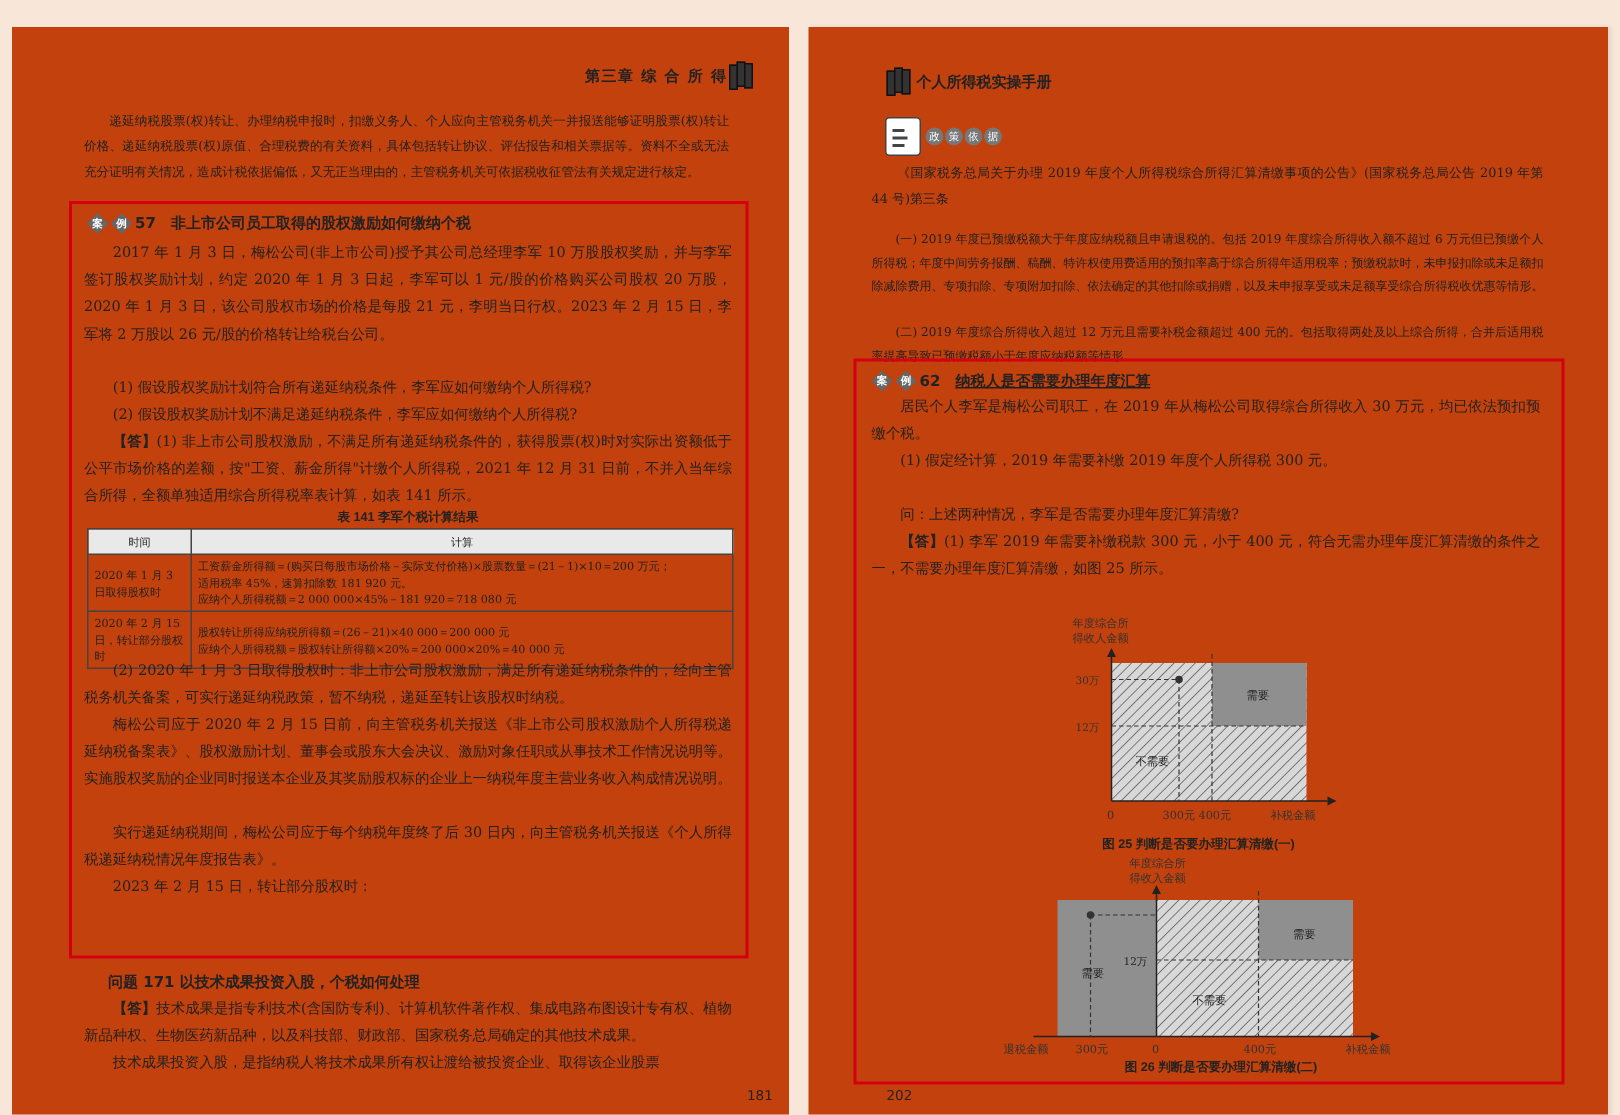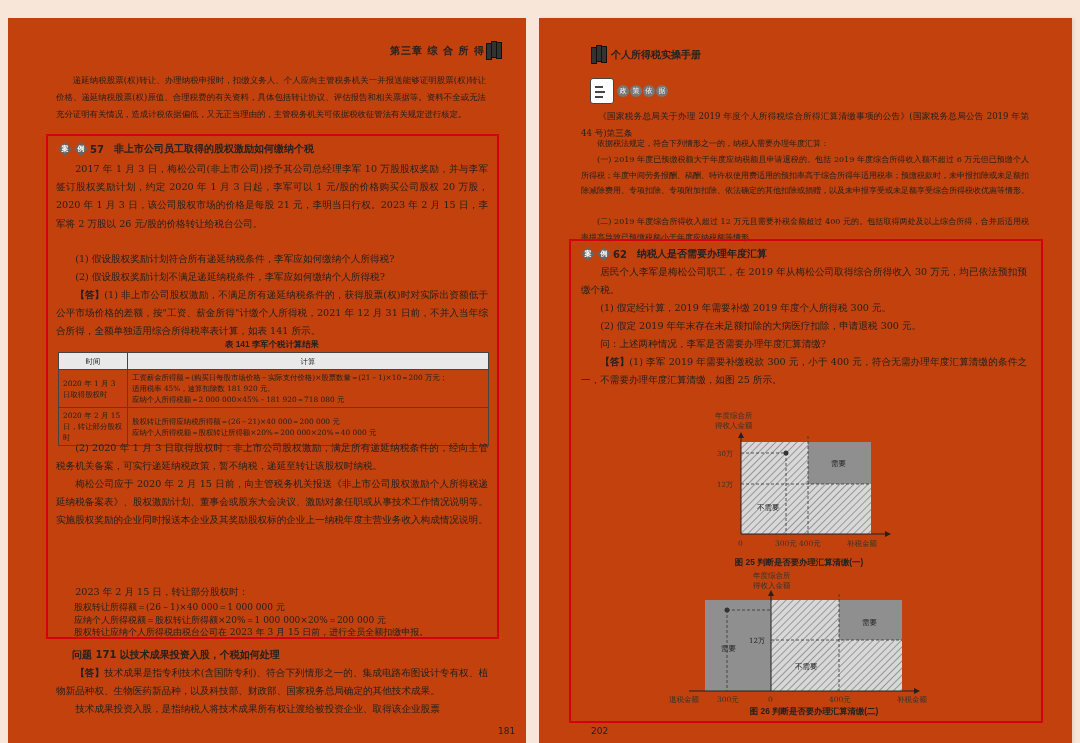--- a/index.html
+++ b/index.html
@@ -89,29 +89,25 @@
         <td>
           <div>股权转让所得应纳税所得额＝(26－21)×40 000＝200 000 元</div>
           <div>应纳个人所得税额＝股权转让所得额×20%＝200 000×20%＝40 000 元</div>
         </td>
       </tr>
     </tbody>
   </table>
 
   <div class="p" style="left:48px;top:421px;width:432px;text-indent:2em;">(2) 2020 年 1 月 3 日取得股权时：非上市公司股权激励，满足所有递延纳税条件的，经向主管税务机关备案，可实行递延纳税政策，暂不纳税，递延至转让该股权时纳税。</div>
   <div class="p" style="left:48px;top:457px;width:432px;text-indent:2em;">梅松公司应于 2020 年 2 月 15 日前，向主管税务机关报送《非上市公司股权激励个人所得税递延纳税备案表》、股权激励计划、董事会或股东大会决议、激励对象任职或从事技术工作情况说明等。实施股权奖励的企业同时报送本企业及其奖励股权标的企业上一纳税年度主营业务收入构成情况说明。</div>
+  <div class="p" style="left:48px;top:529px;width:432px;text-indent:2em;">实行递延纳税期间，梅松公司应于每个纳税年度终了后 30 日内，向主管税务机关报送《个人所得税递延纳税情况年度报告表》。</div>
   <div class="p" style="left:48px;top:565px;width:432px;text-indent:2em;">2023 年 2 月 15 日，转让部分股权时：</div>
-  <div class="p" style="left: 48px; top: 583px; width: 432px; text-indent: 0px; font-size: 9px; line-height: 12.5px;">
-      <div style="text-indent: 2em; line-height: 12.5px;">股权转让所得额＝(26－1)×40 000＝1 000 000 元</div>
-      <div style="text-indent: 2em; line-height: 12.5px;">应纳个人所得税额＝股权转让所得额×20%＝1 000 000×20%＝200 000 元</div>
-      <div style="text-indent: 2em; line-height: 12.5px;">股权转让应纳个人所得税由税台公司在 2023 年 3 月 15 日前，进行全员全额扣缴申报。</div>
-    </div>
 
   <div class="case-title" style="left:64px;top:630px;font-size:10px;">问题 171    以技术成果投资入股，个税如何处理</div>
-  <div class="p" style="left:48px;top:646px;width:432px;text-indent:2em;"><span class="answer-mark">【答】</span><span>技术成果是指专利技术(含国防专利)、符合下列情形之一的、集成电路布图设计专有权、植物新品种权、生物医药新品种，以及科技部、财政部、国家税务总局确定的其他技术成果。</span></div>
+  <div class="p" style="left:48px;top:646px;width:432px;text-indent:2em;"><span class="answer-mark">【答】</span><span>技术成果是指专利技术(含国防专利)、计算机软件著作权、集成电路布图设计专有权、植物新品种权、生物医药新品种，以及科技部、财政部、国家税务总局确定的其他技术成果。</span></div>
   <div class="p" style="left:48px;top:682px;width:432px;text-indent:2em;white-space:nowrap;overflow:hidden;">技术成果投资入股，是指纳税人将技术成果所有权让渡给被投资企业、取得该企业股票</div>
 
   <div class="pageno" style="left:466px;top:708px;margin-left:24px;">181</div>
 </div>
 
 <div id="page-right" class="page">
   <div class="book" style="left:52px;top:26px;">
       <i class="b1"></i>
       <i class="b2"></i>
       <i class="b3"></i>
@@ -126,40 +122,38 @@
     </div>
     <div class="policy-chars">
       <span>政</span>
       <span>策</span>
       <span>依</span>
       <span>据</span>
     </div>
   </div>
 
   <div class="p small" style="left:42px;top:90px;width:448px;text-indent:2em;font-size:8.6px;">《国家税务总局关于办理 2019 年度个人所得税综合所得汇算清缴事项的公告》(国家税务总局公告 2019 年第 44 号)第三条</div>
-  <div class="p small" style="left:42px;top:118px;width:448px;text-indent:2em;font-size:8px;line-height:15.6px;">依据税法规定，符合下列情形之一的，纳税人需要办理年度汇算：</div>
   <div class="p small" style="left:42px;top:134px;width:448px;text-indent:2em;font-size:8px;line-height:15.6px;">(一) 2019 年度已预缴税额大于年度应纳税额且申请退税的。包括 2019 年度综合所得收入额不超过 6 万元但已预缴个人所得税；年度中间劳务报酬、稿酬、特许权使用费适用的预扣率高于综合所得年适用税率；预缴税款时，未申报扣除或未足额扣除减除费用、专项扣除、专项附加扣除、依法确定的其他扣除或捐赠，以及未申报享受或未足额享受综合所得税收优惠等情形。</div>
   <div class="p small" style="left:42px;top:196px;width:448px;text-indent:2em;font-size:8px;line-height:15.6px;">(二) 2019 年度综合所得收入超过 12 万元且需要补税金额超过 400 元的。包括取得两处及以上综合所得，合并后适用税率提高导致已预缴税额小于年度应纳税额等情形。</div>
 
   <div class="redbox" style="left:30px;top:221px;width:470px;height:480px;"></div>
 
   <div class="case-title" style="left:42px;top:229px;">
     <span class="diamond">
         <span>案</span>
       </span>
     <span class="diamond">
         <span>例</span>
       </span>
     <span>62</span>
-    <span style="margin-left:8px;">纳税人是否需要办理年度汇算</span>
+    <span style="margin-left:8px;text-decoration:underline;">纳税人是否需要办理年度汇算</span>
   </div>
 
   <div class="p" style="left:42px;top:245px;width:446px;text-indent:2em;">居民个人李军是梅松公司职工，在 2019 年从梅松公司取得综合所得收入 30 万元，均已依法预扣预缴个税。</div>
   <div class="p" style="left:42px;top:281px;width:446px;text-indent:2em;">(1) 假定经计算，2019 年需要补缴 2019 年度个人所得税 300 元。</div>
-  <div class="p" style="left:42px;top:299px;width:446px;text-indent:2em;">(2) 假定 2019 年年末存在未足额扣除的大病医疗扣除，申请退税 300 元。</div>
   <div class="p" style="left:42px;top:317px;width:446px;text-indent:2em;">问：上述两种情况，李军是否需要办理年度汇算清缴?</div>
   <div class="p" style="left:42px;top:335px;width:446px;text-indent:2em;"><span class="answer-mark">【答】</span><span>(1) 李军 2019 年需要补缴税款 300 元，小于 400 元，符合无需办理年度汇算清缴的条件之一，不需要办理年度汇算清缴，如图 25 所示。</span></div>
 
   <svg class="abs" style="left:150px;top:390px;" width="220" height="148">
     <defs>
       <pattern id="hatch" width="5" height="5" patternUnits="userSpaceOnUse" patternTransform="rotate(45)">
         <rect width="5" height="5" fill="#d8d8d8"></rect>
         <line x1="0" y1="0" x2="0" y2="5" stroke="#555" stroke-width="1"></line>
       </pattern>
     </defs>

